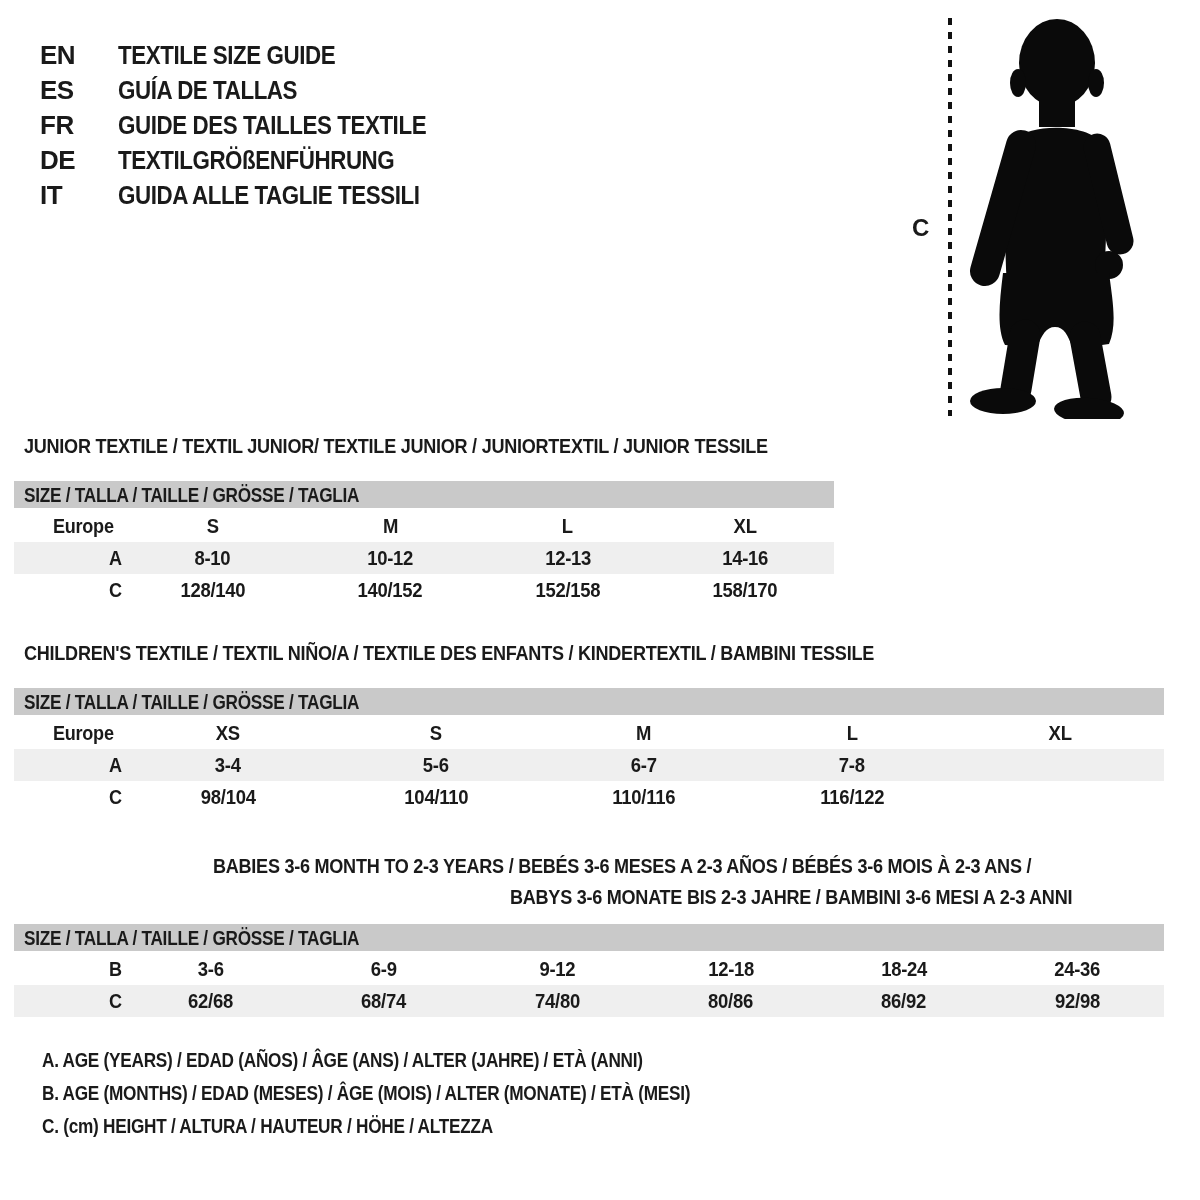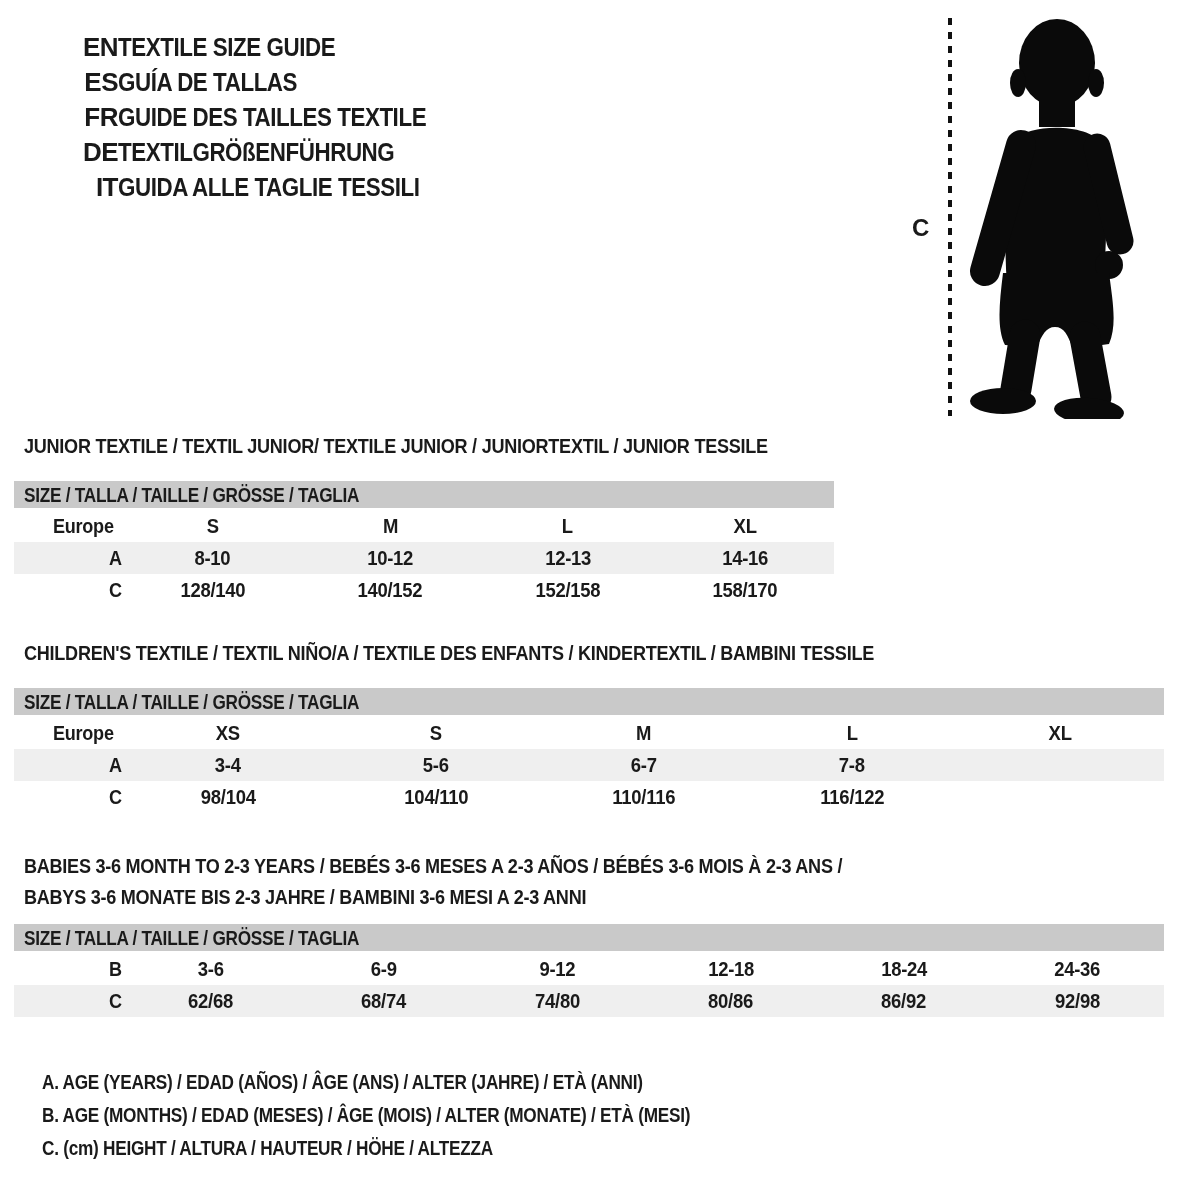--- a/index.html
+++ b/index.html
@@ -7,53 +7,53 @@
   body {
     position: relative;
     font-family: "Liberation Sans", "DejaVu Sans", sans-serif;
     color: #1a1a1a;
     overflow: hidden;
   }
   .cond  { display: inline-block; transform: scaleX(0.86); transform-origin: 0 50%; white-space: nowrap; }
   .condc { display: inline-block; transform: scaleX(0.88); transform-origin: 50% 50%; white-space: nowrap; }
 
   
-  .lang-block { position: absolute; top: 30px; left: 40px; text-align: right; }
+  .lang-block { position: absolute; top: 38px; left: 40px; }
   .lang-row { display: flex; height: 35px; align-items: center; font-weight: bold; font-size: 26px; letter-spacing: -0.5px; }
   .lang-code { width: 78px; flex: 0 0 78px; }
 
   
   .measure-line {
     position: absolute; left: 948px; top: 18px; width: 4px; height: 398px;
     background: repeating-linear-gradient(to bottom, #111 0 7px, transparent 7px 14px);
   }
   .measure-label { position: absolute; left: 912px; top: 214px; font-weight: bold; font-size: 24px; }
   .figure-svg { position: absolute; left: 957px; top: 13px; }
 
   
   .size-section { position: absolute; left: 14px; }
   .section-title { font-weight: bold; font-size: 21px; line-height: 24px; padding-left: 10px; letter-spacing: -0.3px; }
-  .section-title.two-line { line-height: 31px; }
+  .section-title.two-line { line-height: 31px; text-align: right; }
   .size-table { margin-top: 23px; }
   .size-bar {
     height: 29px; line-height: 29px; background: #c9c9c9; border-bottom: 2px solid #ffffff;
     font-weight: bold; font-size: 20px; padding-left: 10px; letter-spacing: -0.3px; text-decoration: underline;
   }
   .trow { display: grid; height: 32px; line-height: 32px; font-weight: bold; font-size: 21px; letter-spacing: -0.3px; }
   .trow.shaded { background: #efefef; }
   .cols4 { grid-template-columns: 110px repeat(4, 1fr); }
   .cols5 { grid-template-columns: 110px repeat(5, 1fr); }
   .cols6 { grid-template-columns: 110px repeat(6, 1fr); }
   .cell { text-align: center; overflow: hidden; }
   .cell.lab { text-align: right; padding-left: 10px; }
   .w820  { width: 820px; }
   .w1150 { width: 1150px; }
 
   
-  .legend { position: absolute; left: 42px; top: 1066px; }
+  .legend { position: absolute; left: 42px; top: 1044px; }
   .legend-row { height: 33px; line-height: 33px; font-weight: bold; font-size: 20px; letter-spacing: -0.3px; }
 </style>
 </head>
 <body>
 
 <div class="lang-block">
   <div class="lang-row">
     <span class="lang-code">EN</span>
     <span class="cond">TEXTILE SIZE GUIDE</span>
   </div>

